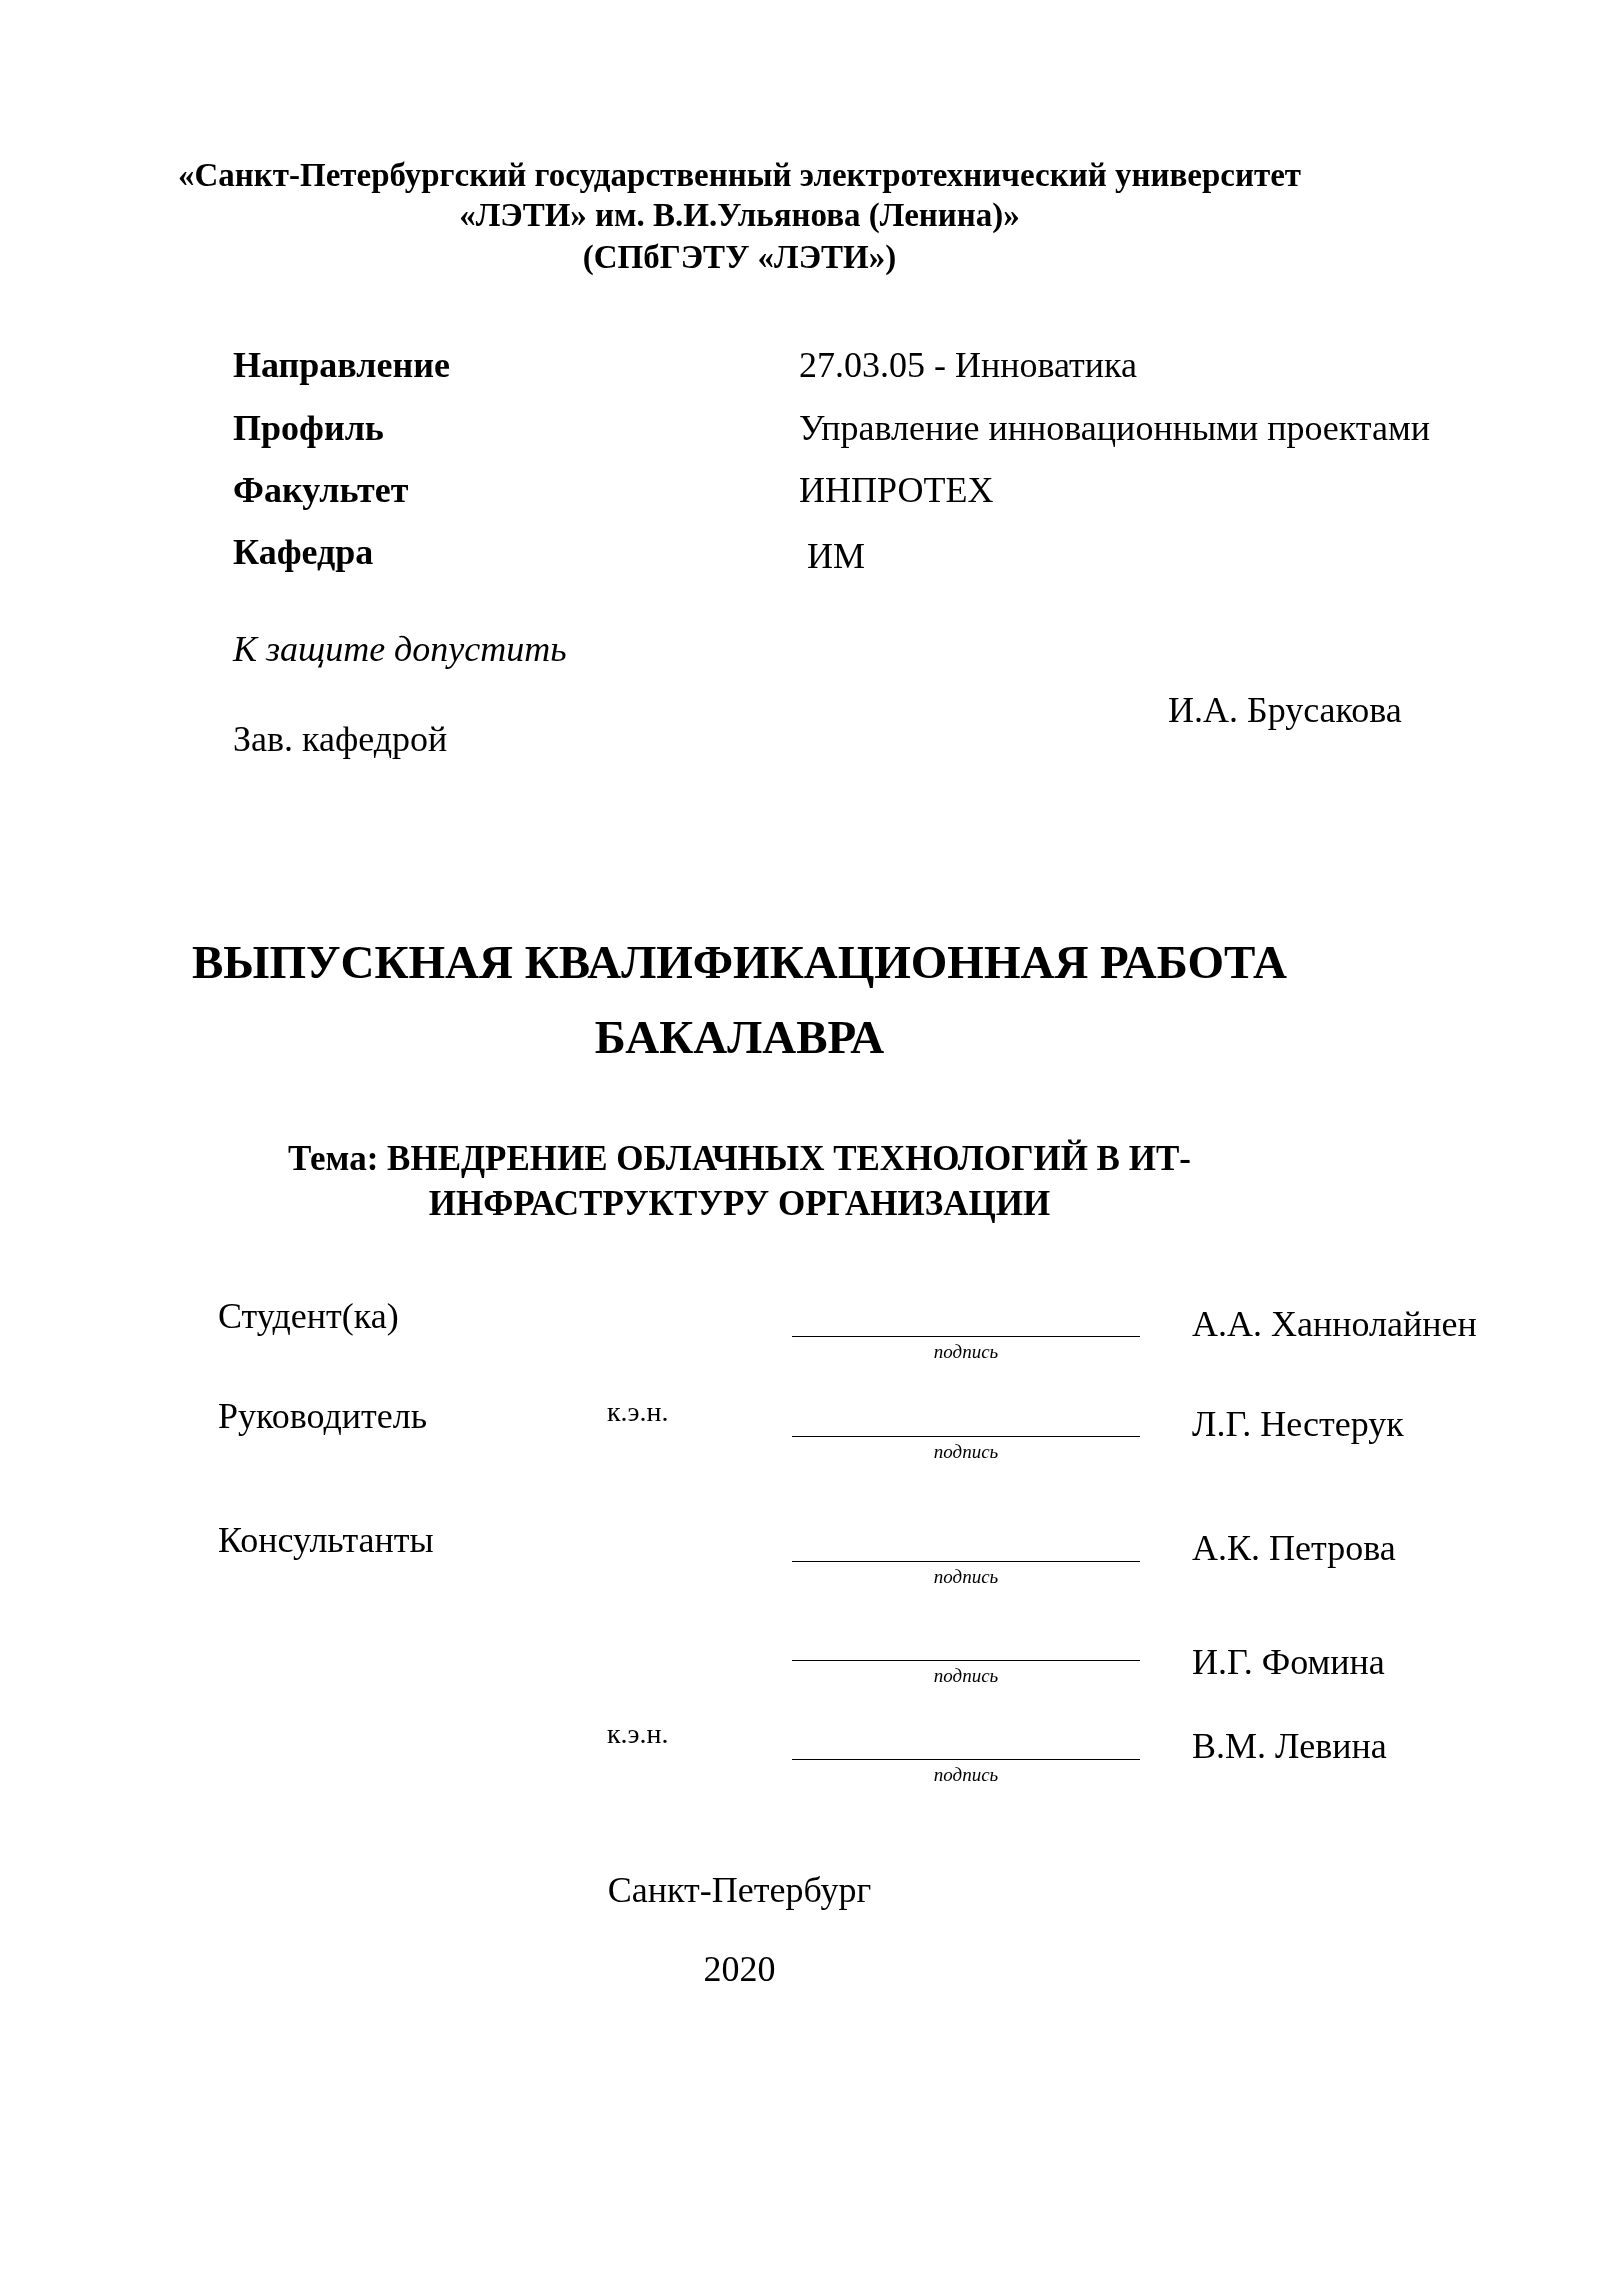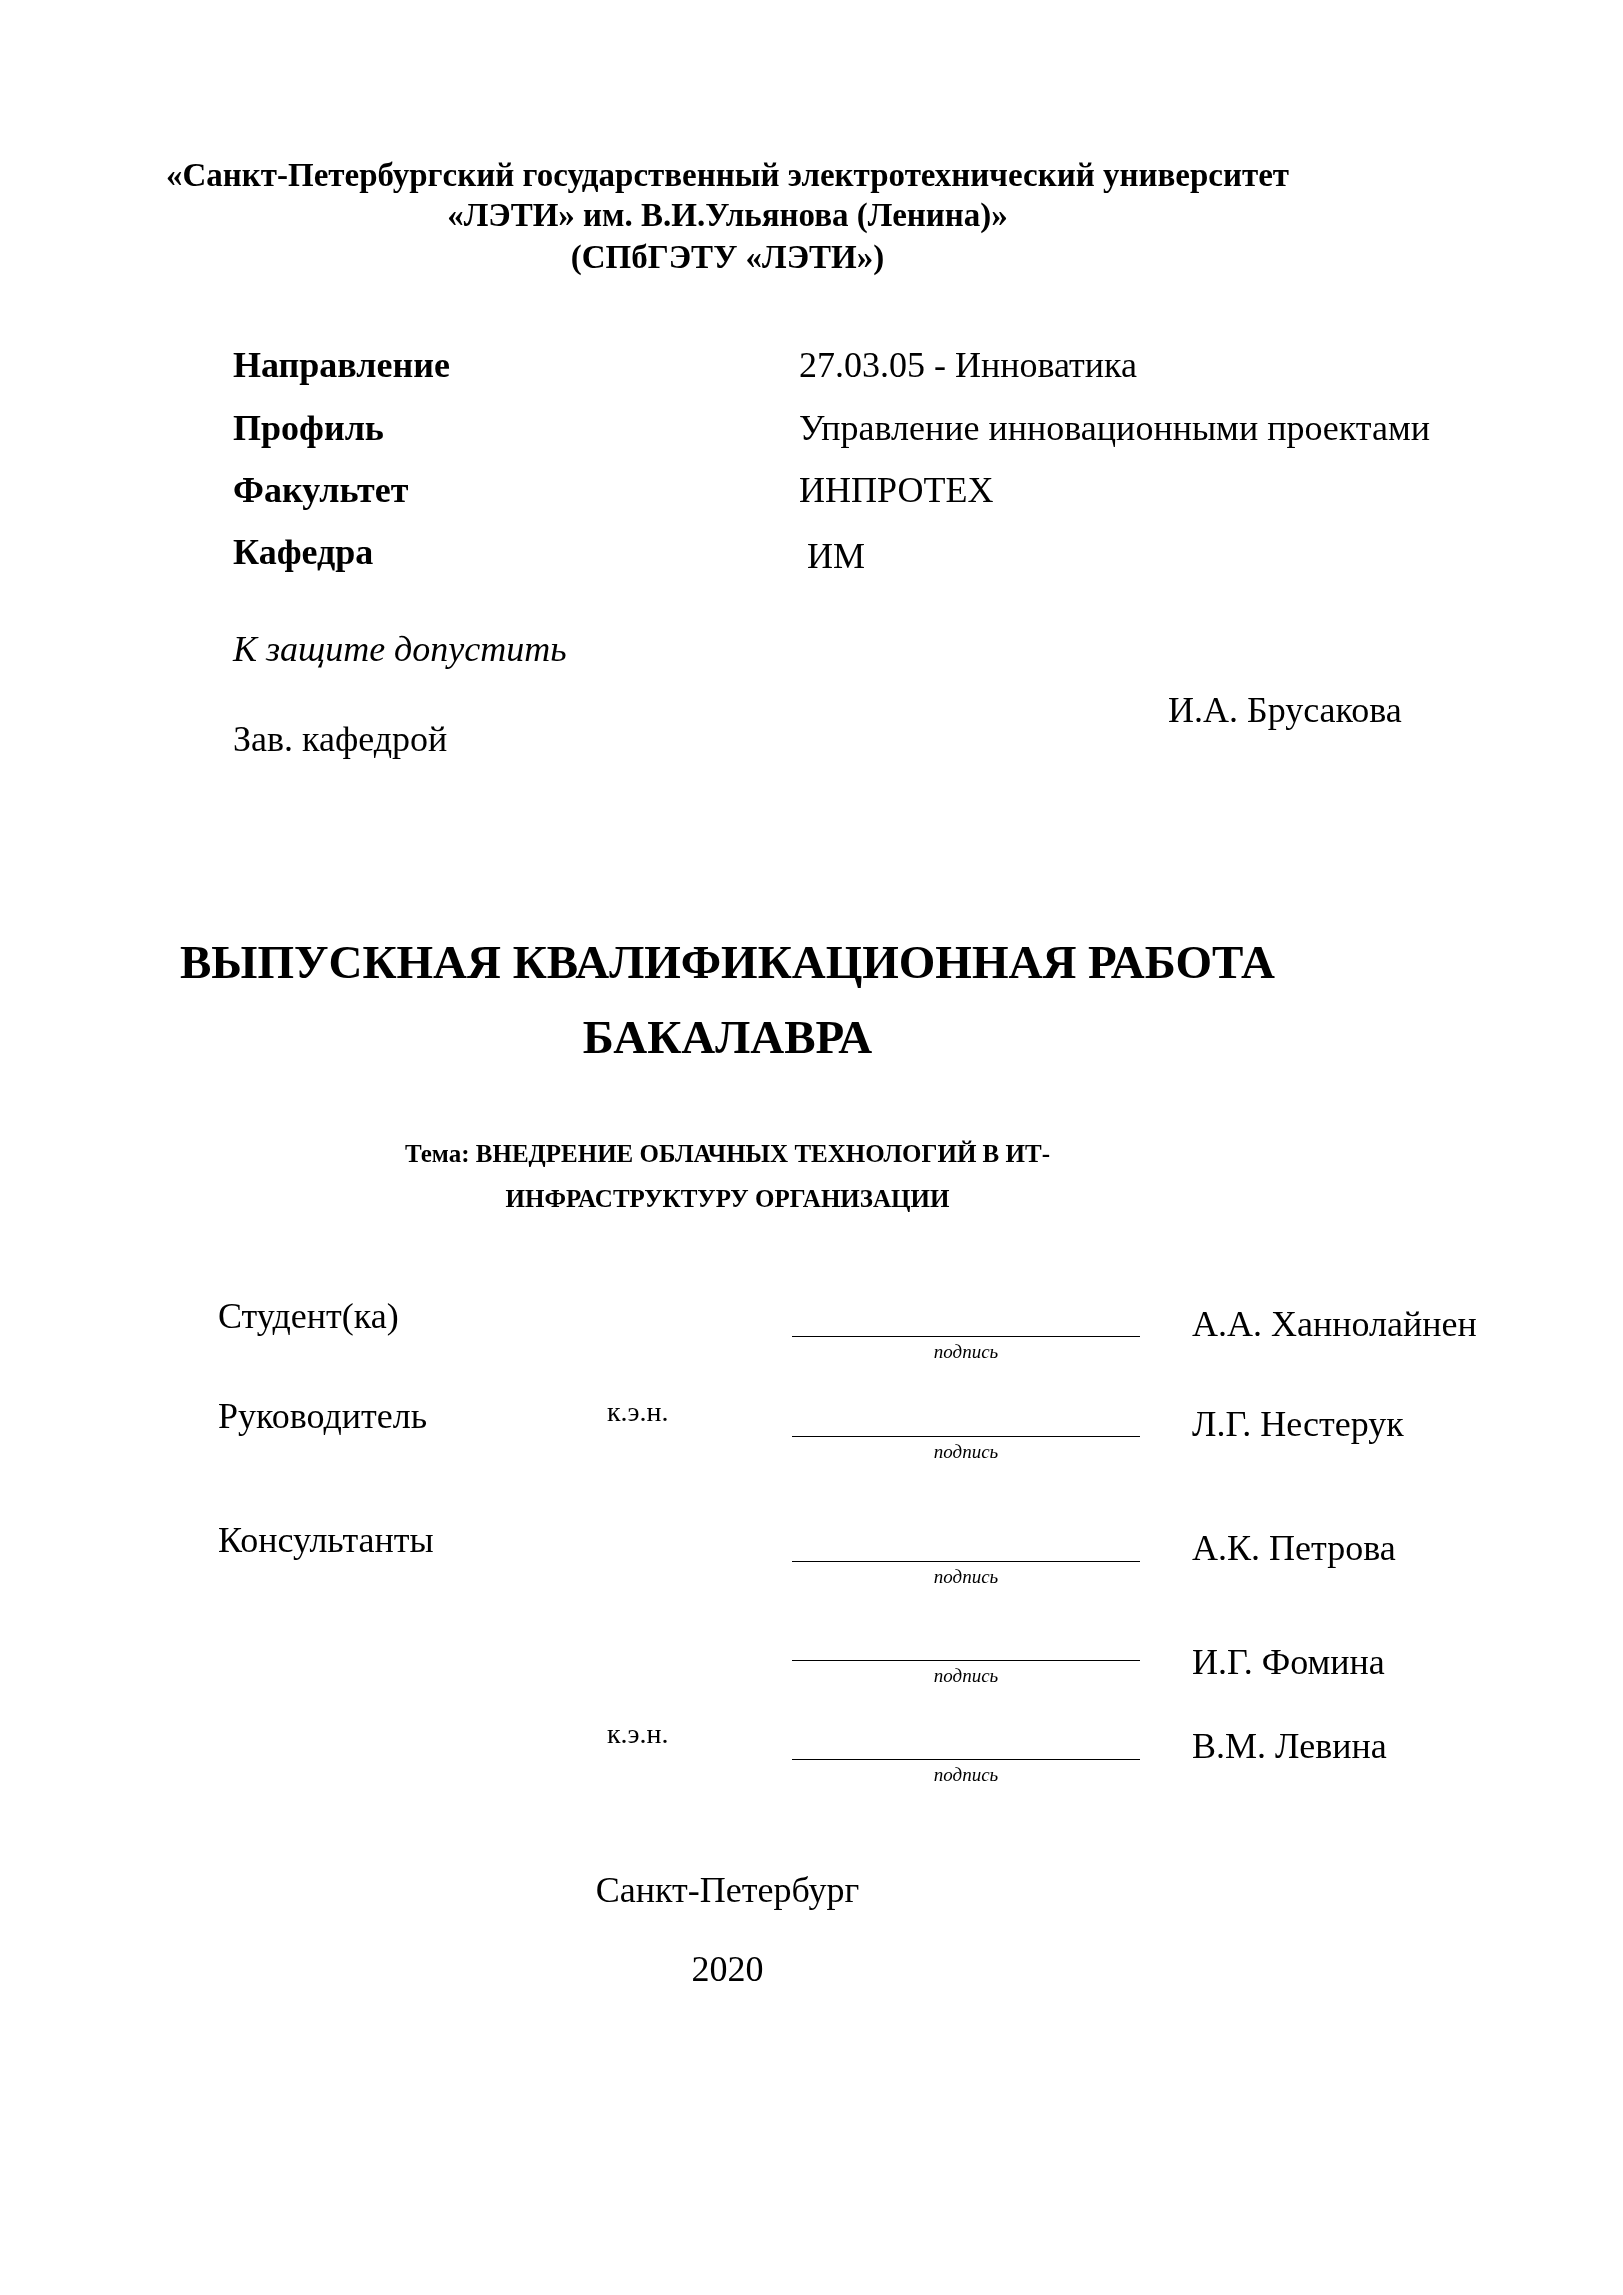--- a/index.html
+++ b/index.html
@@ -1,26 +1,26 @@
 <!DOCTYPE html>
 <html style="font-size:12.6px"><head>
 <meta charset="utf-8">
 <style>
   html, body { margin: 0; padding: 0; background: #ffffff; }
   body { width: 1623px; height: 2295px; position: relative; overflow: hidden;
          font-family: "Liberation Serif", "DejaVu Serif", serif; color: #000; }
   .t { position: absolute; white-space: nowrap; line-height: 1; }
-  .center { left: 0; width: 1455px; text-align: center; }
+  .center { left: 12px; width: 1455px; text-align: center; }
   .hdr { font-weight: bold; font-size: 33px; }
   .lbl { font-weight: bold; font-size: 36px; left: 233px; }
   .val { font-size: 36px; left: 799px; }
   .reg { font-size: 36px; }
   .ital { font-style: italic; }
   .title { font-weight: bold; font-size: 47px; }
-  .theme { font-weight: bold; font-size: 25px; }
+  .theme { font-weight: bold; font-size: 35px; }
   .sigline { position: absolute; left: 792px; width: 348px; height: 0; border-top: 1.6px solid #000; }
   .sigcap { position: absolute; left: 792px; width: 348px; text-align: center; font-style: italic; font-size: 19px; line-height: 1; }
   .role { left: 218px; font-size: 36px; }
   .degree { left: 607px; font-size: 28px; }
   .name { left: 1192px; font-size: 36px; margin-top: 8px; }
 </style>
 </head>
 <body>
 
 <div class="t center hdr" style="top:159px;">«Санкт-Петербургский государственный электротехнический университет</div>

